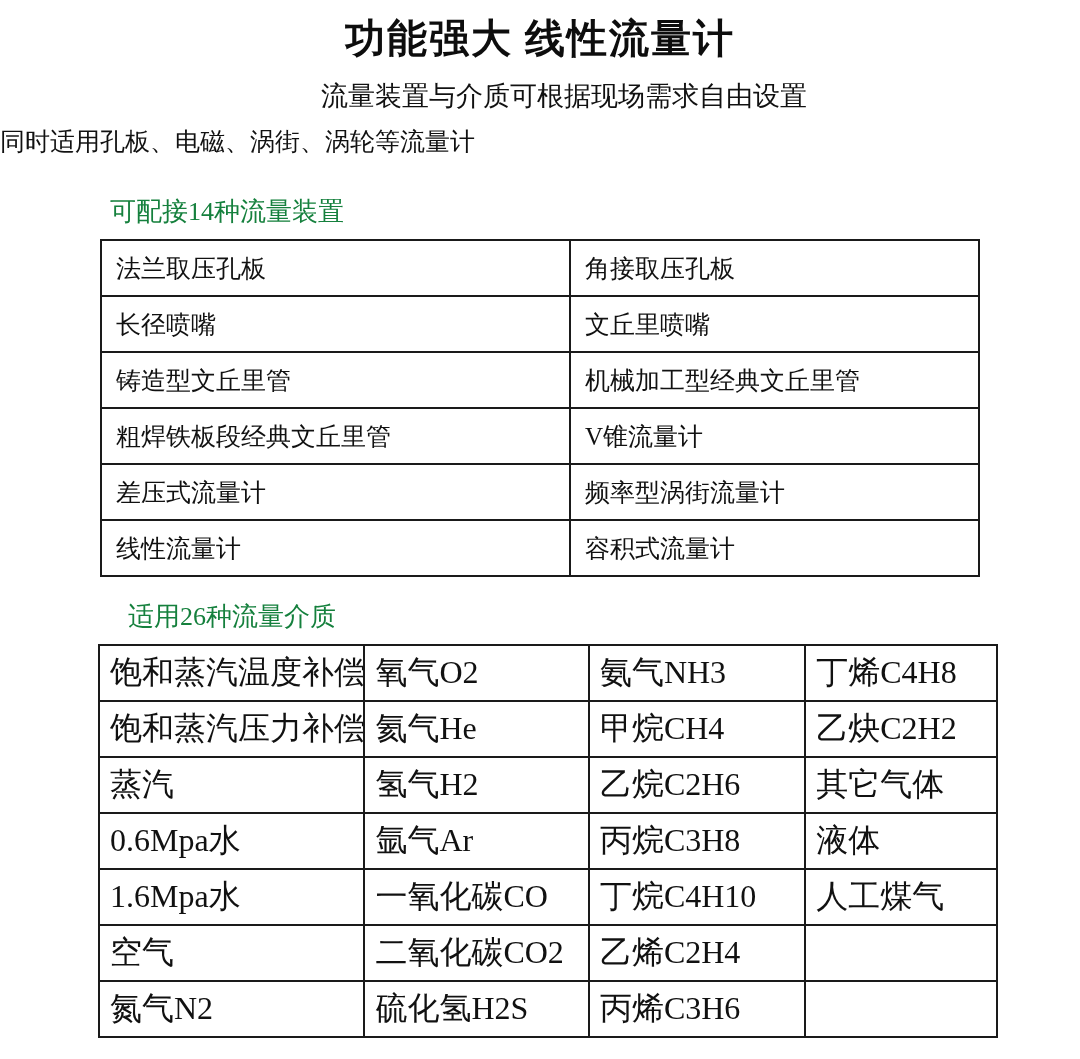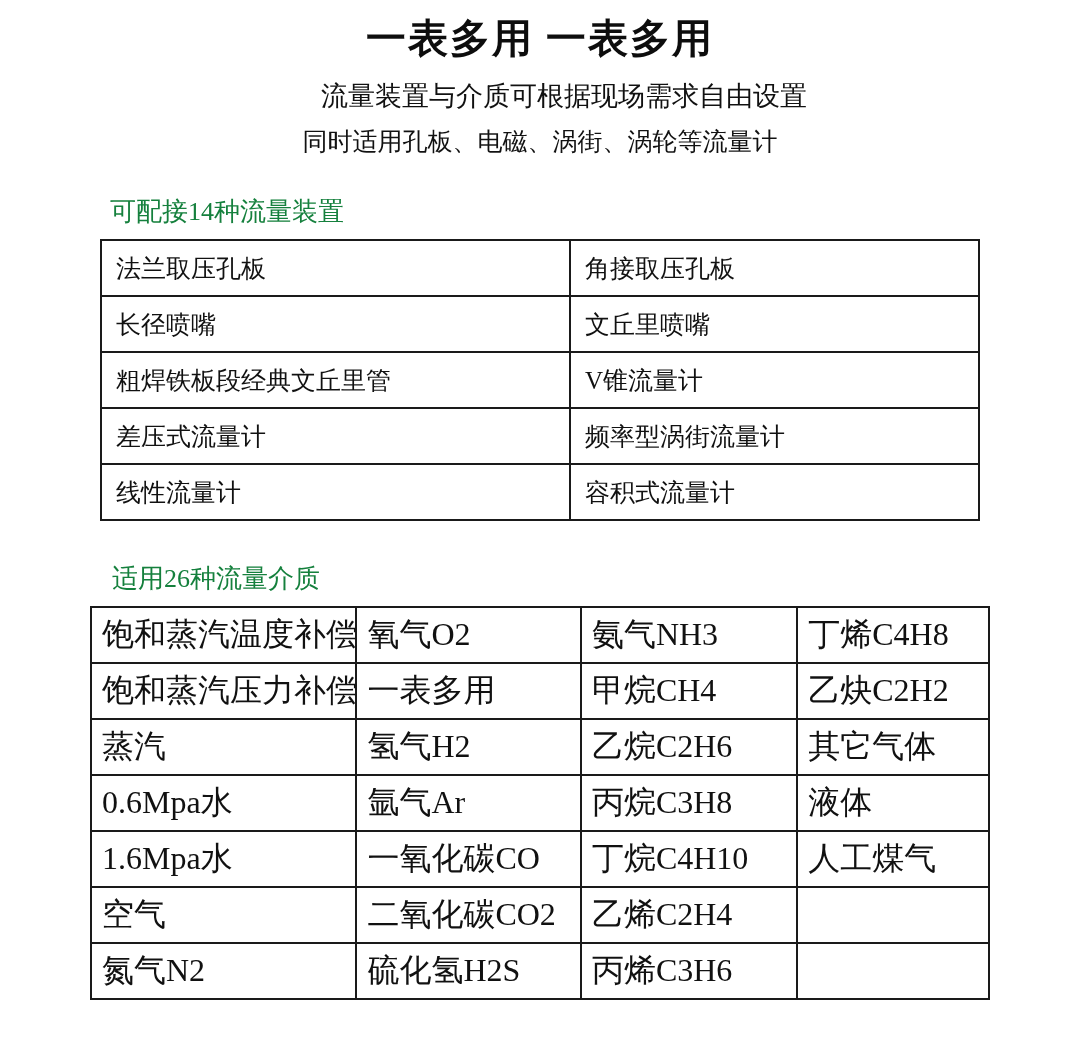--- a/index.html
+++ b/index.html
@@ -31,21 +31,20 @@
   }
   .subtitle {
     text-align: center;
     font-size: 27px;
     margin-top: 12px;
     line-height: 1.5;
     color: #111111;
     padding-left: 48px;
   }
   .subtitle-2 {
-    text-align: center;
     font-size: 25px;
     margin-top: 6px;
     line-height: 1.5;
     color: #111111;
   }
   .section {
     margin-top: 34px;
   }
   .section-heading {
     font-size: 26px;
@@ -79,43 +78,47 @@
   table.media td {
     height: 34px;
     font-size: 32px;
     padding: 5px 10px;
   }
   table.devices td:first-child { width: 50%; margin-top: 36px; }
   table.media td:nth-child(1) { width: 30%; }
   table.media td:nth-child(2) { width: 25%; }
   table.media td:nth-child(3) { width: 24%; }
   table.media td:nth-child(4) { width: 21%; }
-  .media-section { margin-top: 40px; }
+  .media-section { margin-top: 22px; padding-left: 16px; }
   .media-section .section-heading { margin-left: 112px; }
 </style>
 </head>
 <body>
 
 <div class="page">
 
-  <div class="title">一表多用  一表多用</div>
+  <div class="title">功能强大  线性流量计</div>
   <div class="subtitle">流量装置与介质可根据现场需求自由设置</div>
   <div class="subtitle-2">同时适用孔板、电磁、涡街、涡轮等流量计</div>
 
   <div class="section">
     <div class="section-heading">可配接14种流量装置</div>
     <table class="grid devices">
       <tbody>
         <tr>
           <td>法兰取压孔板</td>
           <td>角接取压孔板</td>
         </tr>
         <tr>
           <td>长径喷嘴</td>
           <td>文丘里喷嘴</td>
+        </tr>
+        <tr>
+          <td>铸造型文丘里管</td>
+          <td>机械加工型经典文丘里管</td>
         </tr>
         <tr>
           <td>粗焊铁板段经典文丘里管</td>
           <td>V锥流量计</td>
         </tr>
         <tr>
           <td>差压式流量计</td>
           <td>频率型涡街流量计</td>
         </tr>
         <tr>
@@ -131,21 +134,21 @@
     <table class="grid media">
       <tbody>
         <tr>
           <td>饱和蒸汽温度补偿</td>
           <td>氧气O2</td>
           <td>氨气NH3</td>
           <td>丁烯C4H8</td>
         </tr>
         <tr>
           <td>饱和蒸汽压力补偿</td>
-          <td>一表多用</td>
+          <td>氦气He</td>
           <td>甲烷CH4</td>
           <td>乙炔C2H2</td>
         </tr>
         <tr>
           <td>蒸汽</td>
           <td>氢气H2</td>
           <td>乙烷C2H6</td>
           <td>其它气体</td>
         </tr>
         <tr>

